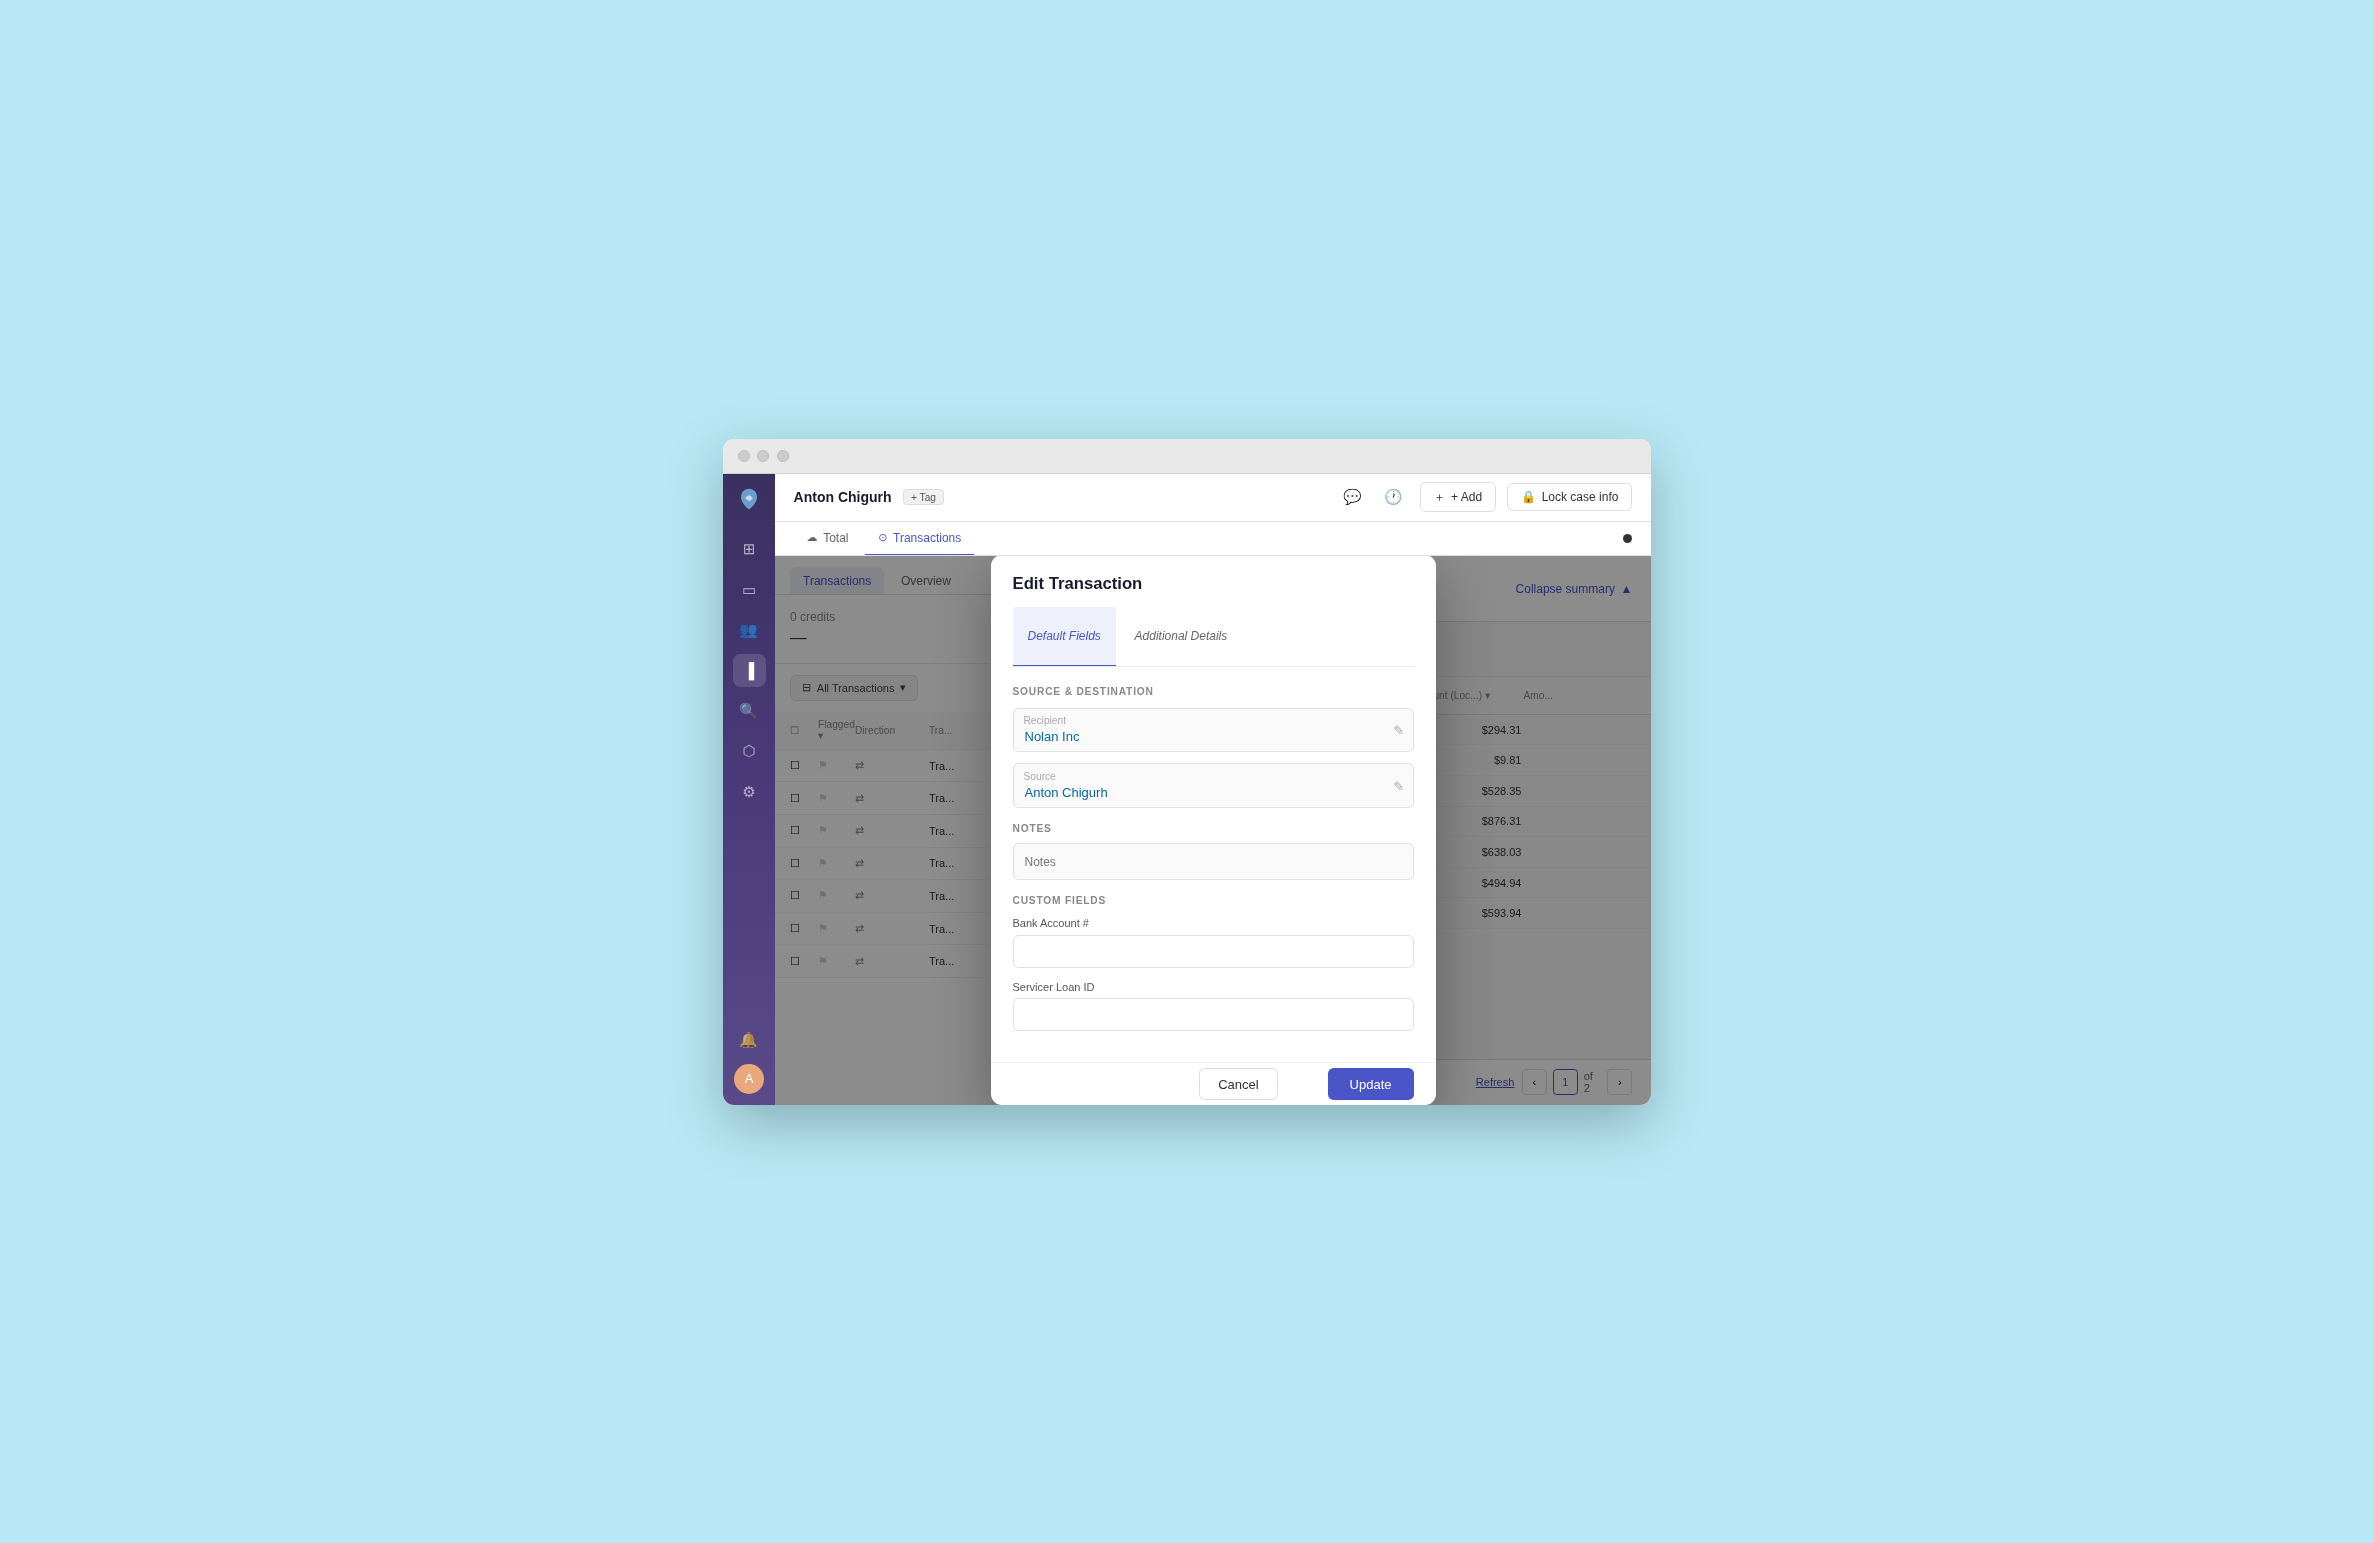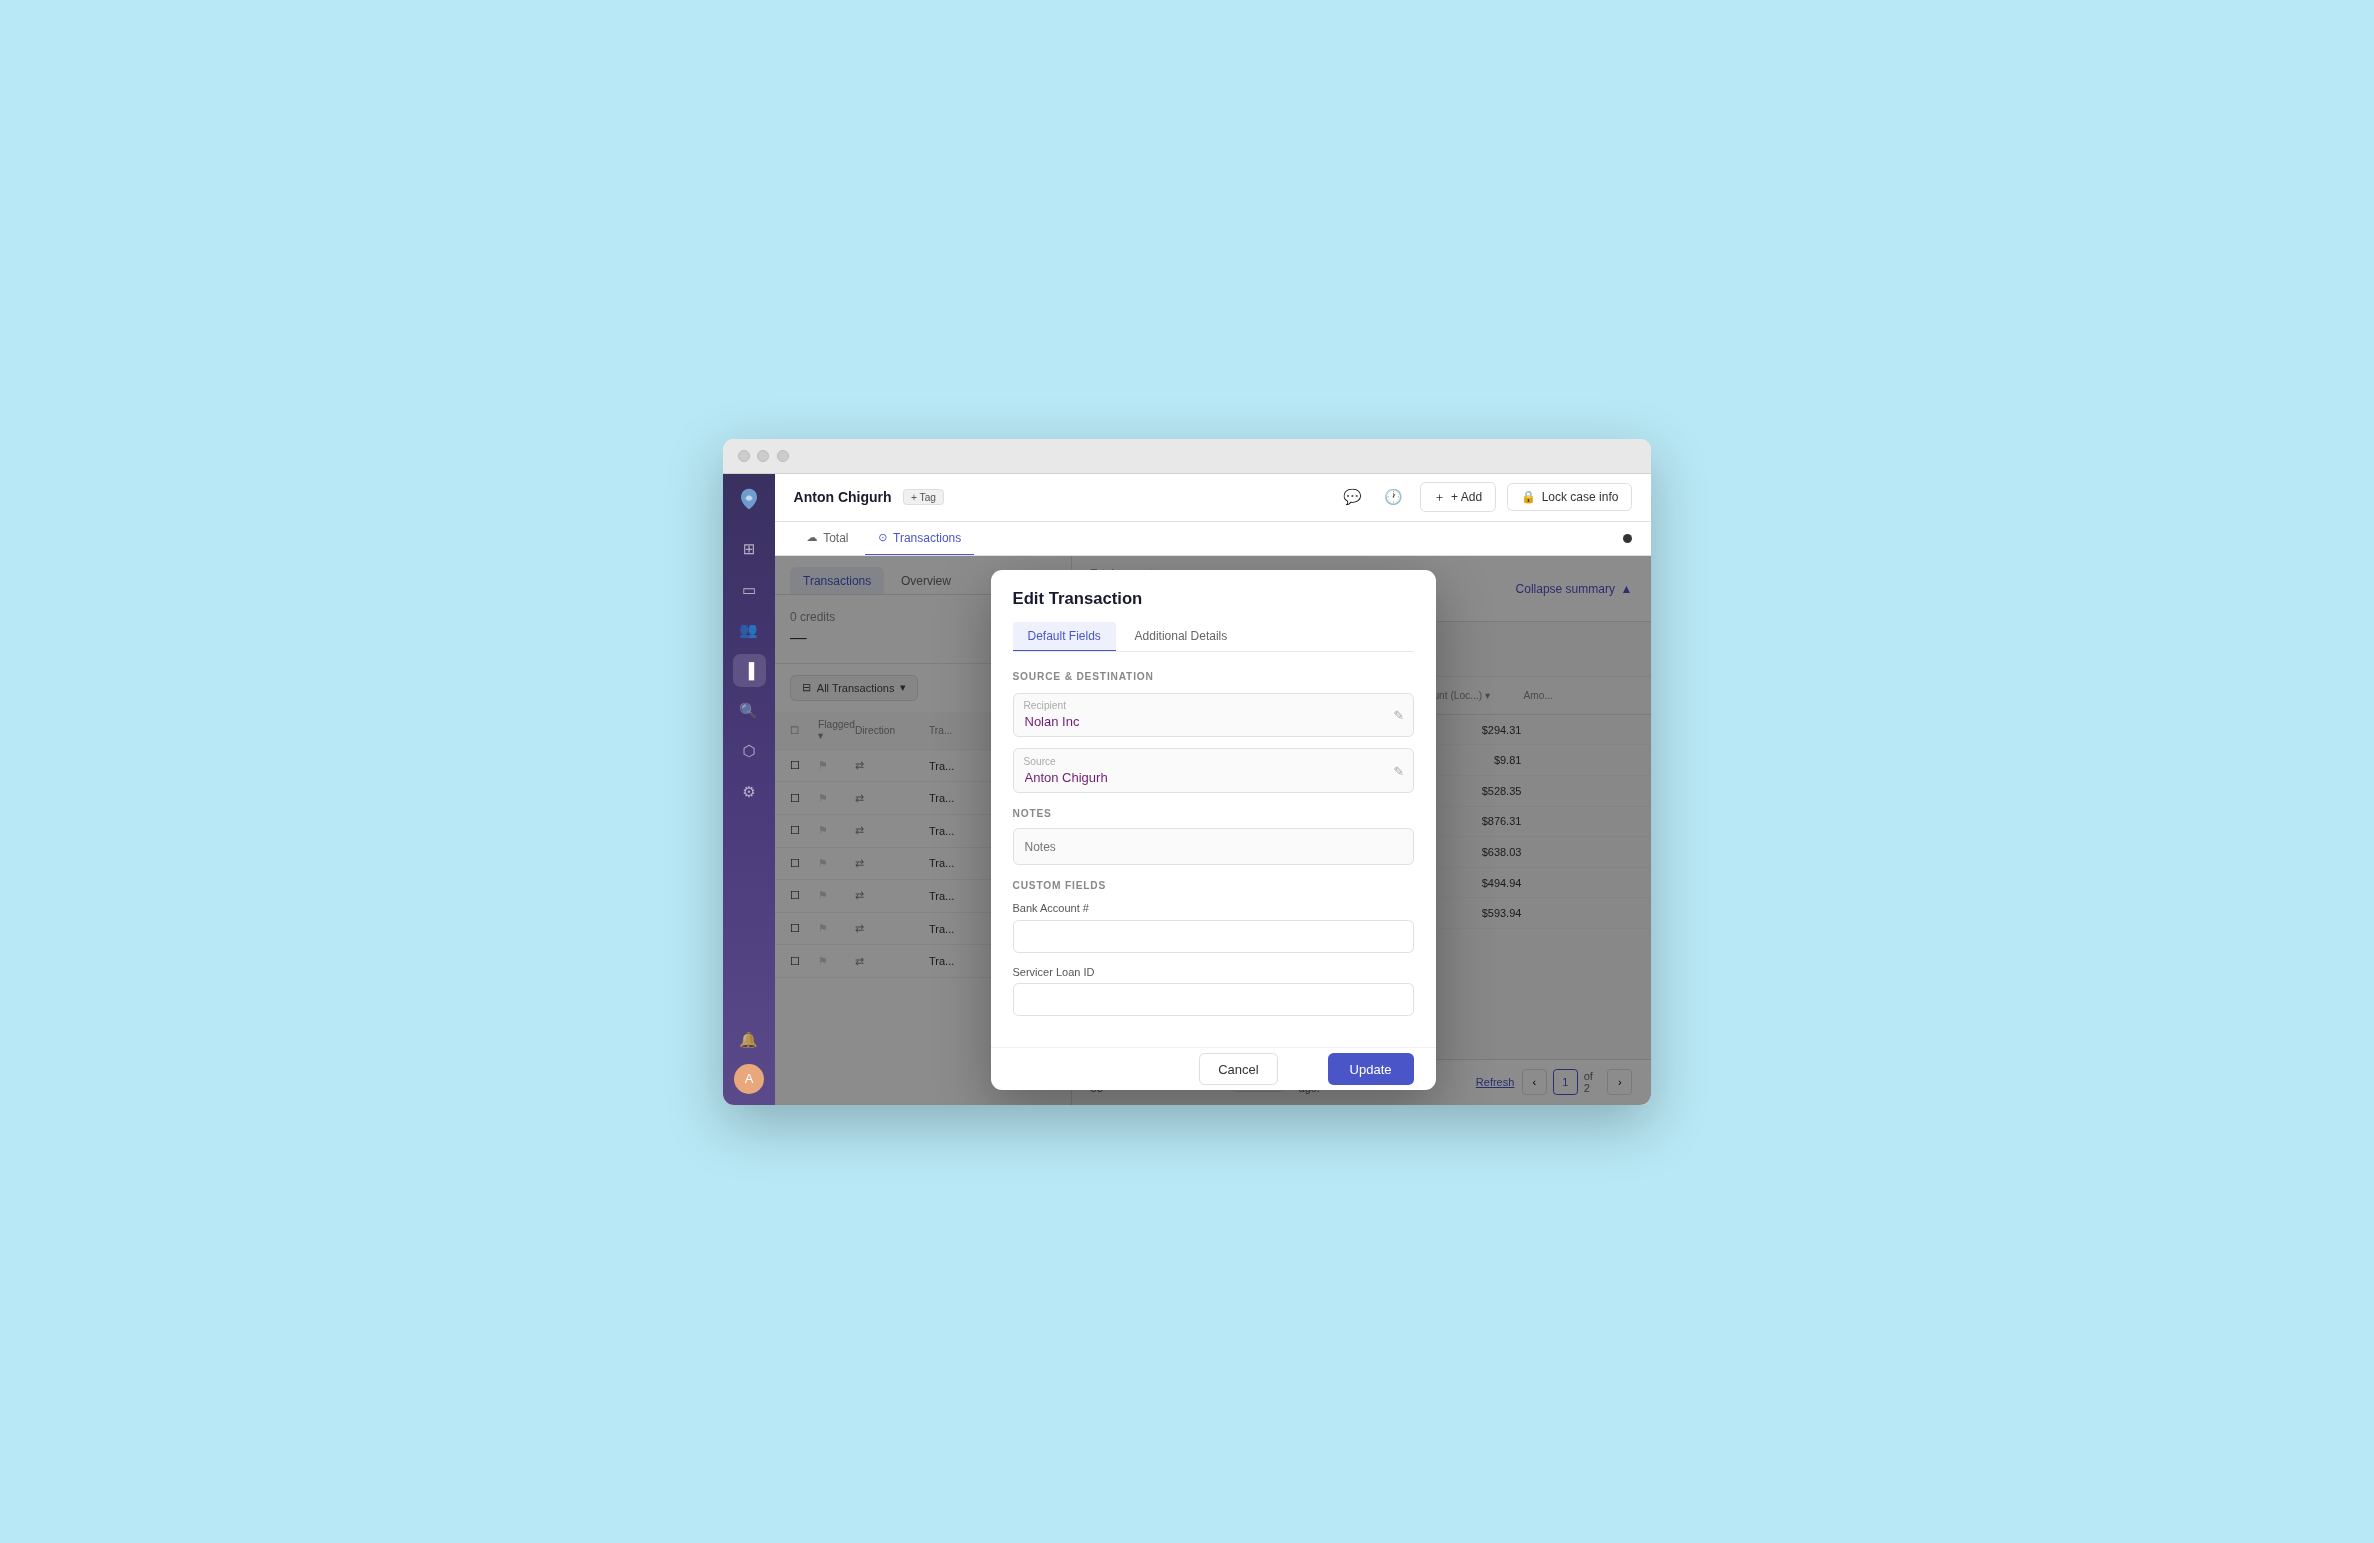--- a/index.html
+++ b/index.html
@@ -408,26 +408,27 @@
       font-weight: 600;
       color: #1a1a2e;
       margin-bottom: 13px;
     }
     .dialog-tabs {
       display: flex;
       border-bottom: 0.9px solid #e8e8e8;
       gap: 3.7px;
     }
     .dialog-tab {
-      padding: 7px 15px;
+      padding: 22px 15px;
       font-size: 12px;
       cursor: pointer;
       border-bottom: 1.9px solid transparent;
       color: #666;
       border-radius: 3.7px 3.7px 0 0;
+      font-style: italic;
     }
     .dialog-tab.active {
       background: #eef0fb;
       color: #4a56c8;
       border-bottom: 1.9px solid #4a56c8;
       font-weight: 500;
     }
     .dialog-body {
       flex: 1;
       overflow-y: auto;
@@ -452,21 +453,21 @@
       font-size: 10.2px;
       color: #aaa;
       pointer-events: none;
     }
     .form-input {
       width: 100%;
       padding: 20.4px 11px 7.4px;
       border: 0.9px solid #e0e0e0;
       border-radius: 5.6px;
       font-size: 13px;
-      color: #701a75;
+      color: #0369a1;
       background: #fafafa;
       outline: none;
     }
     .form-input-icon {
       position: absolute;
       right: 9.3px;
       top: 50%;
       transform: translateY(-50%);
       color: #aaa;
       font-size: 13px;

